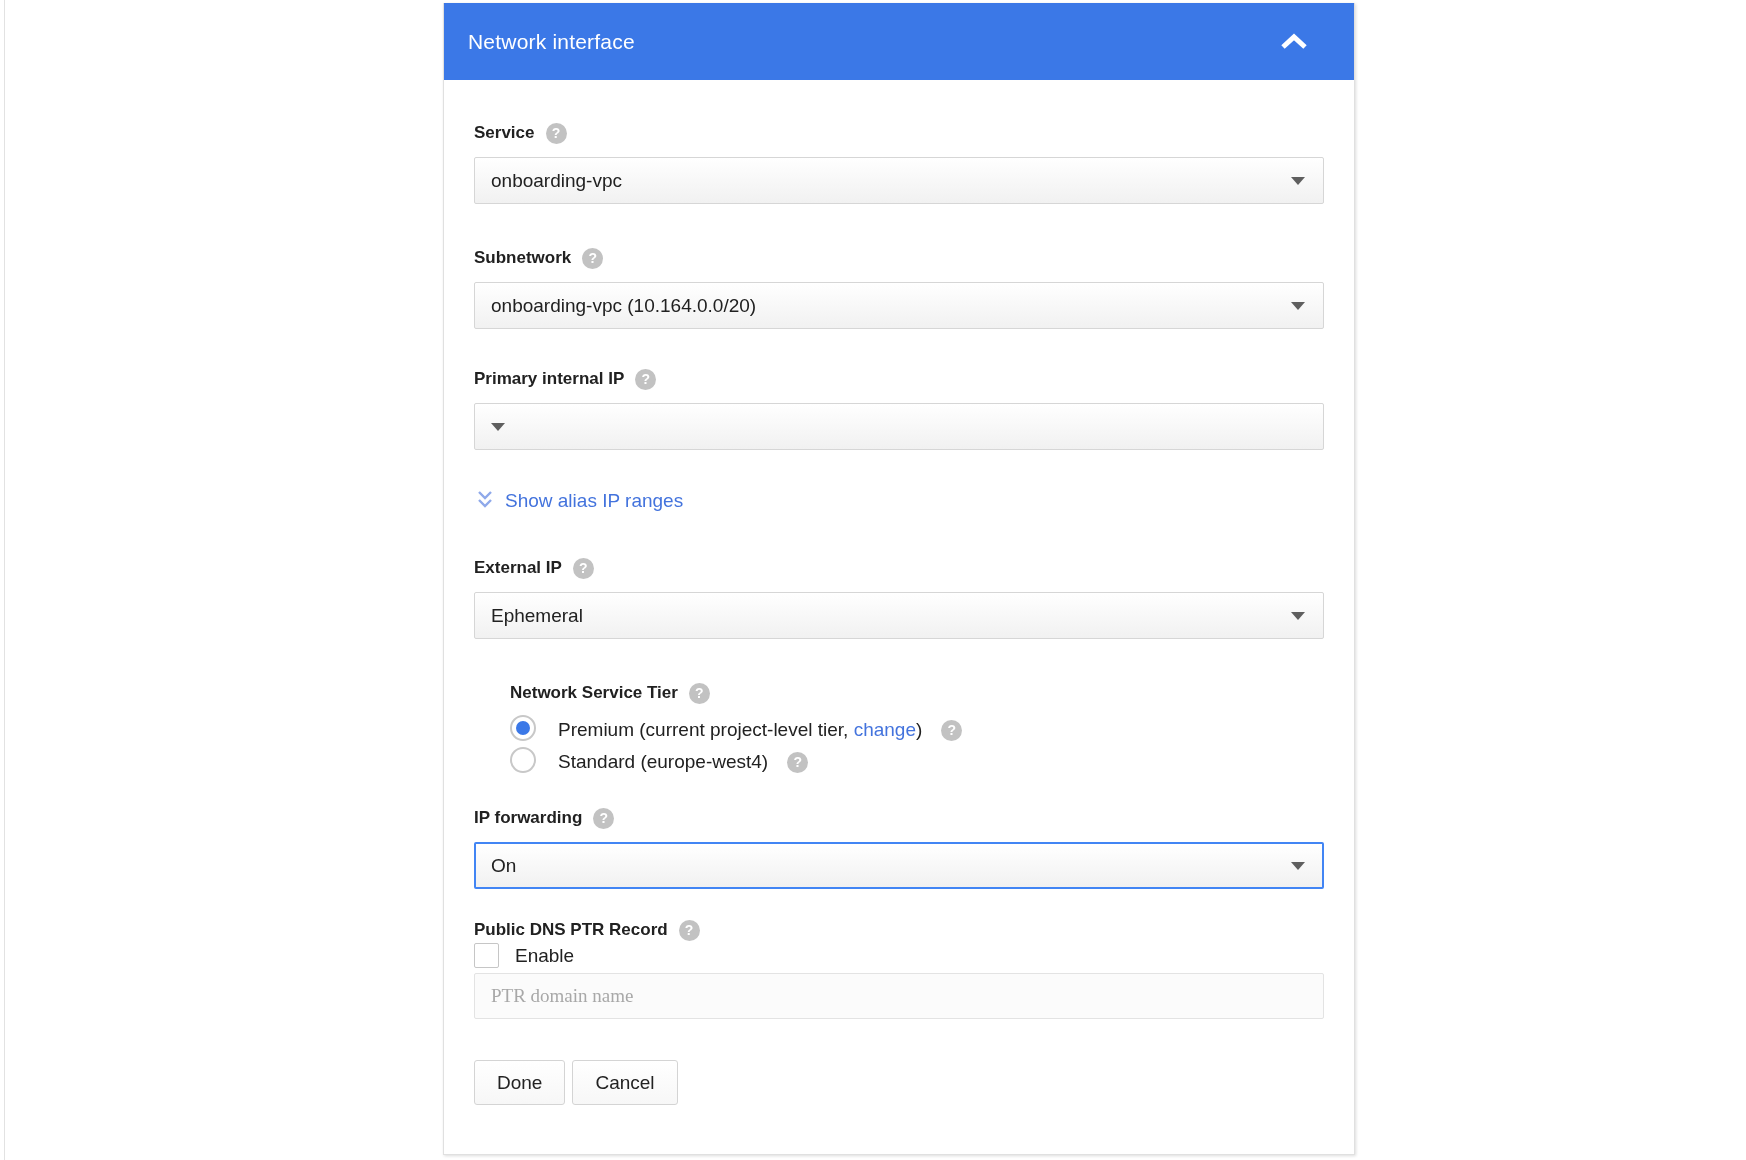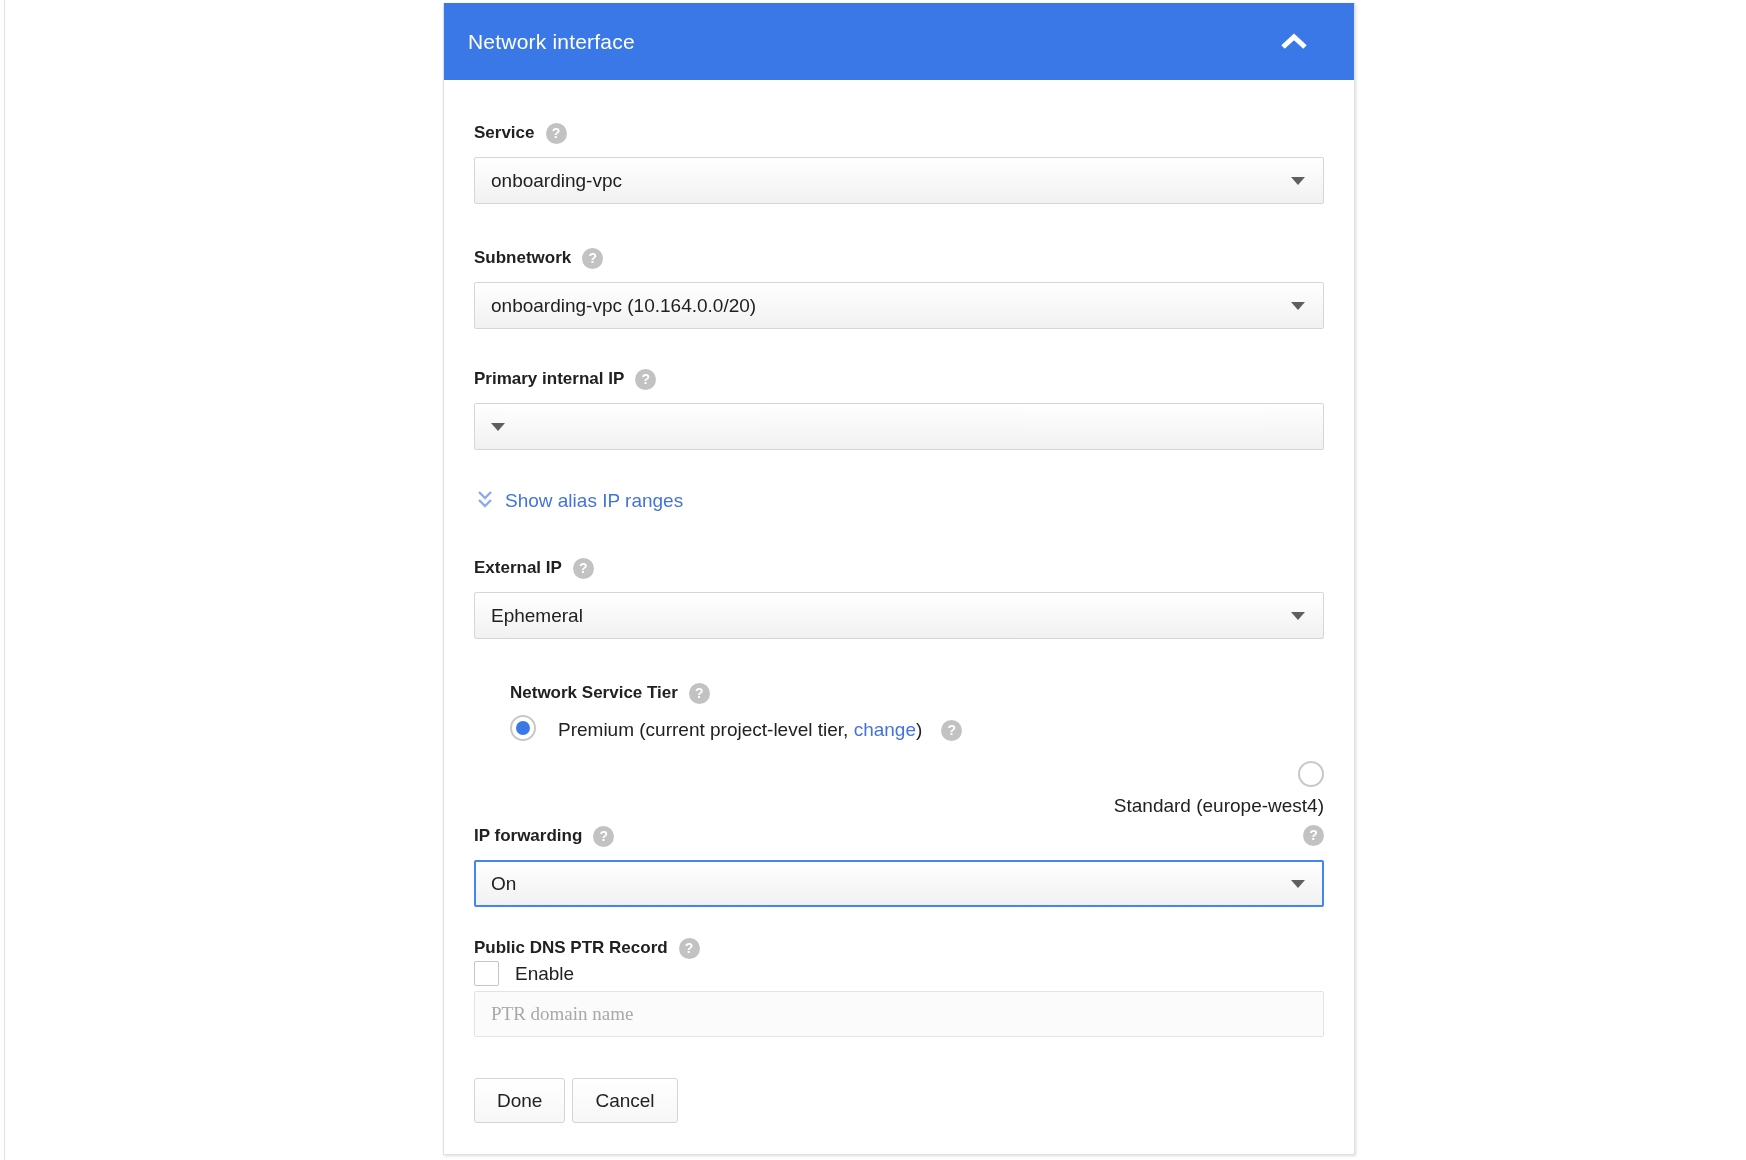--- a/index.html
+++ b/index.html
@@ -35,21 +35,21 @@
   .select.focused { border:2px solid #4285f4; padding:0 17px 0 15px; }
 
   .f-network   { margin-top:41px; }
   .f-subnet    { margin-top:42px; }
   .f-primary   { margin-top:38px; }
   .alias-row   { margin-top:36px; display:flex; align-items:flex-end; cursor:pointer; height:26px; }
   .alias-text  { font-size:19px; color:#4373dd; margin-left:9px; }
   .f-external  { margin-top:44px; }
   .nst-block   { margin-top:42px; margin-left:36px; }
   .radio-row   { display:flex; align-items:flex-end; height:30px; margin-top:6px;gap:8px; }
-  .radio-row + .radio-row { margin-top:20px;flex-direction:column; }
+  .radio-row + .radio-row { margin-top:2px; }
   .radio { width:26px; height:26px; border:2px solid #c8c8c8; border-radius:50%;
            background:#ffffff; display:flex; align-items:center; justify-content:center;
            flex:0 0 auto; cursor:pointer; }
   .radio .dot { width:14px; height:14px; border-radius:50%; background:#3b78e7; display:none; }
   .radio.checked .dot { display:block; }
   .radio-label { font-size:19px; color:#212121; margin-left:14px; }
   .radio-label .inline-link { color:#4373dd; cursor:pointer; }
   .f-ipfwd     { margin-top:33px; }
   .f-ptr       { margin-top:29px; }
   .checkbox-row { display:flex; align-items:center; height:27px; margin-top:0; }

